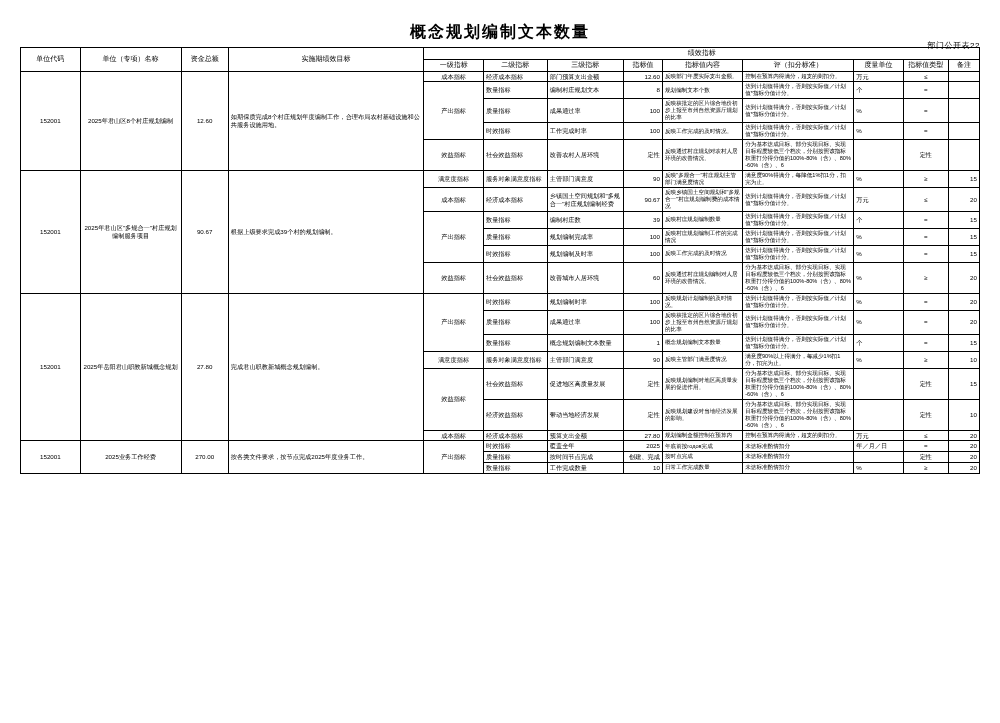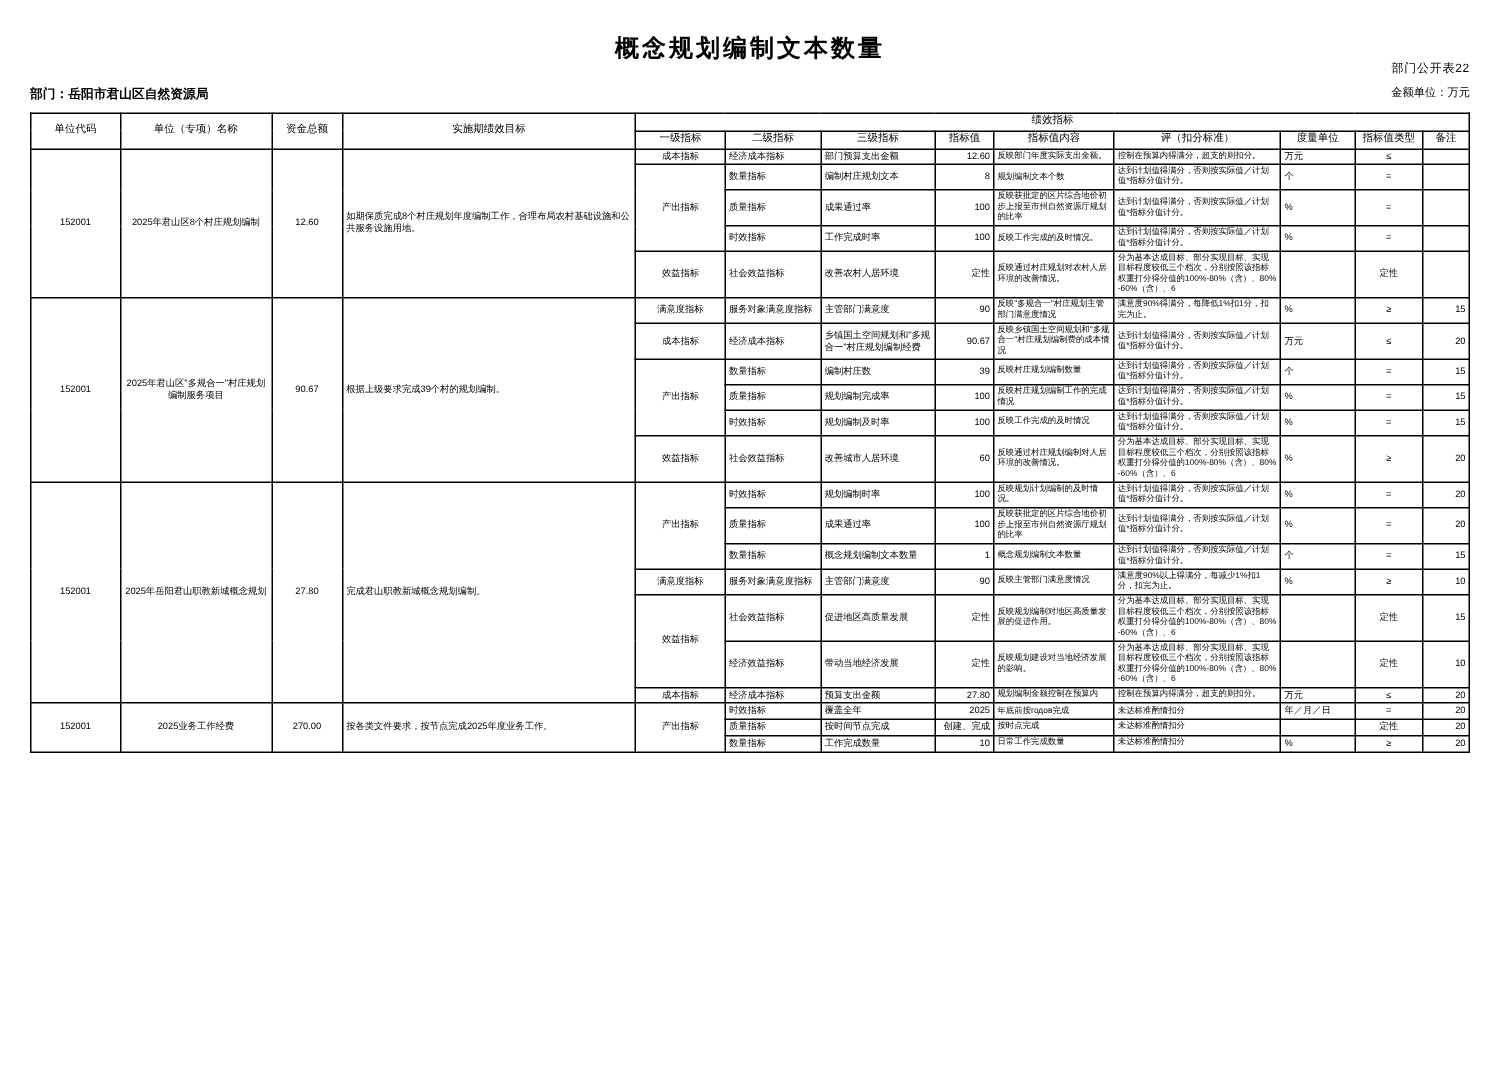--- a/index.html
+++ b/index.html
@@ -74,24 +74,20 @@
 </style>
 </head>
 <body>
 
 <div class="page">
 
   <div class="corner-note">部门公开表22</div>
 
   <div class="doc-title">概念规划编制文本数量</div>
 
-  <div class="meta-row">
-    <div class="meta-left">部门：岳阳市君山区自然资源局</div>
-    <div class="meta-right">金额单位：万元</div>
-  </div>
 
   <table>
     <colgroup>
       <col class="col-unitcode">
         <col class="col-unitname">
         <col class="col-amount">
         <col class="col-goal">
       <col class="col-l1">
         <col class="col-l2">
         <col class="col-l3">

